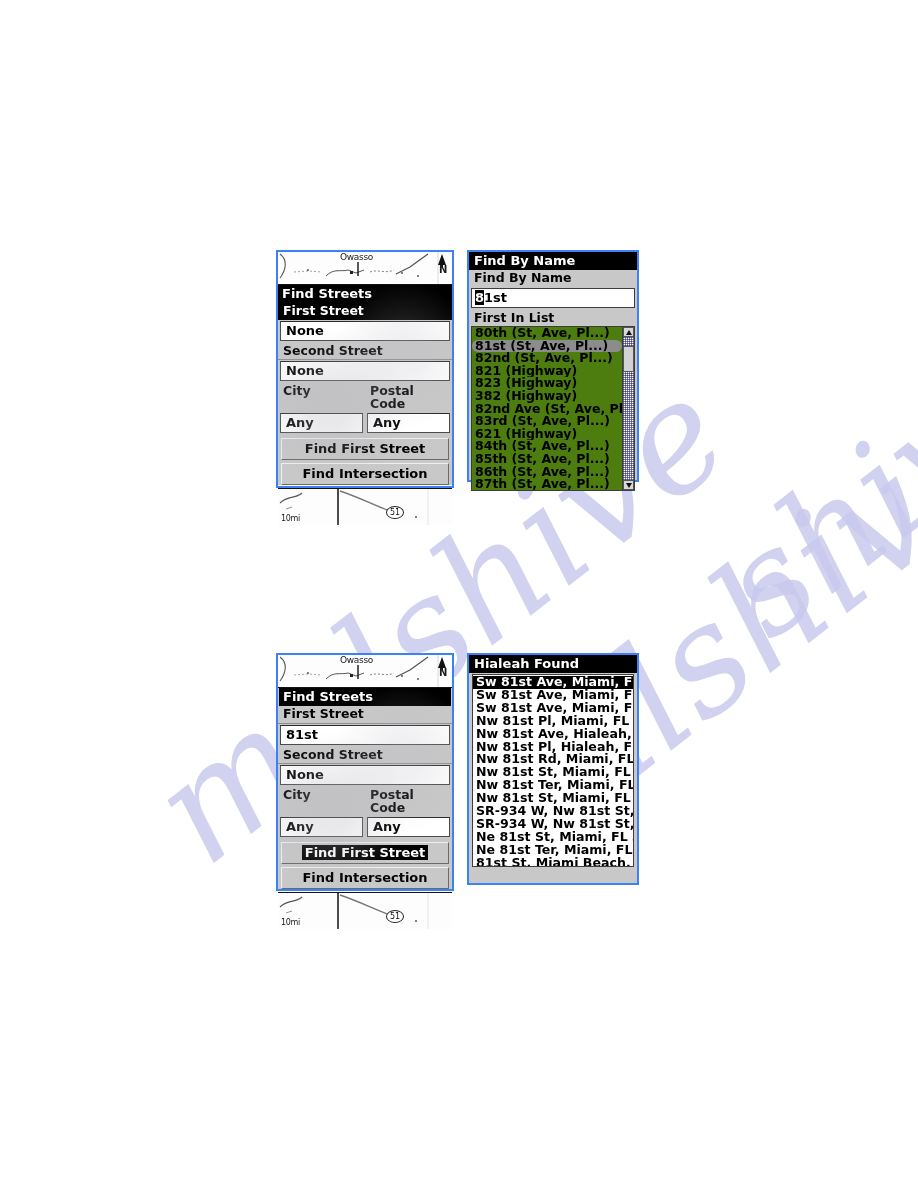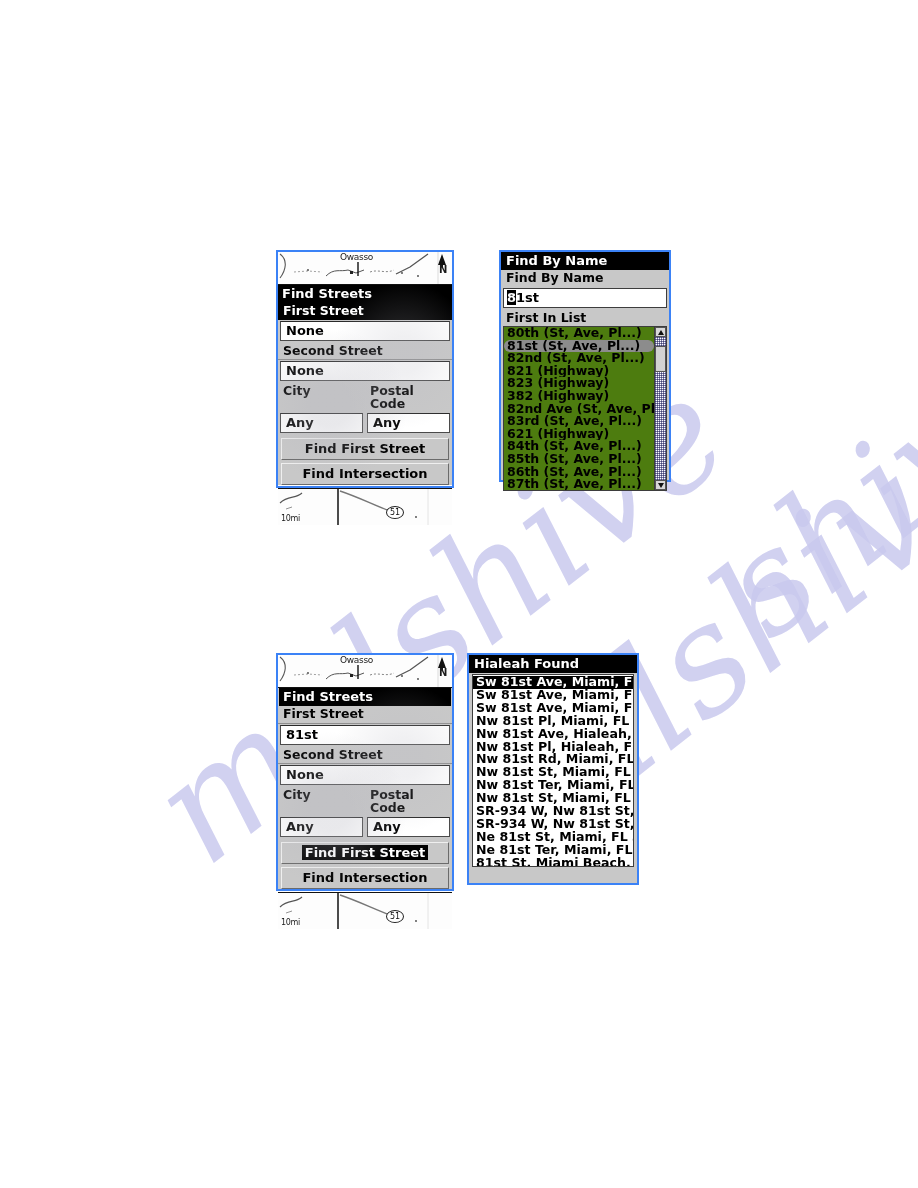--- a/index.html
+++ b/index.html
@@ -342,21 +342,21 @@
       <path d="M62,2 C80,8 96,16 112,22" stroke="#777" fill="none" stroke-width="1.4"></path>
       <line x1="150" y1="0" x2="150" y2="36" stroke="#ddd" stroke-width="0.8"></line>
       <circle cx="138" cy="28" r="0.9" fill="#444"></circle>
       <circle cx="124" cy="26" r="0.9" fill="#444"></circle>
     </svg>
     <span class="map-label scalebar">10mi</span>
     <span class="shield" style="left:108px; top:17px;">51</span>
   </div>
 </div>
 
-<div class="screen scr-b" style="background:#c8c8c8;margin-left:32px;">
+<div class="screen scr-b" style="background:#c8c8c8;">
   <div class="list-title">Find By Name</div>
   <div class="list-sublabel">Find By Name</div>
 
   <div class="search-input">
     <span class="cursor-char">8</span><span>1st</span>
   </div>
 
   <div class="list-sublabel">First In List</div>
 
   <div class="listwrap">

